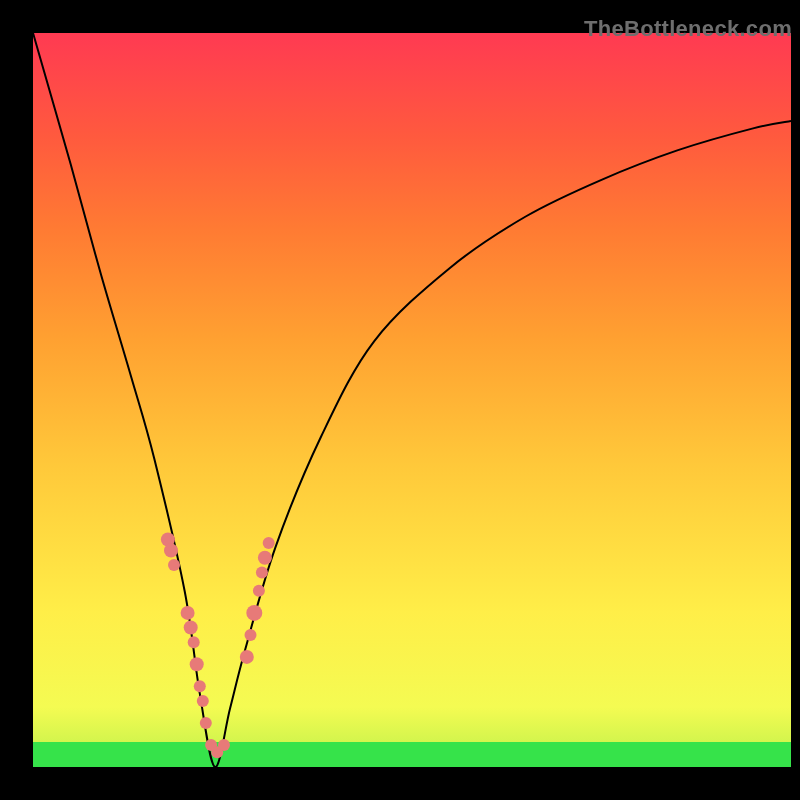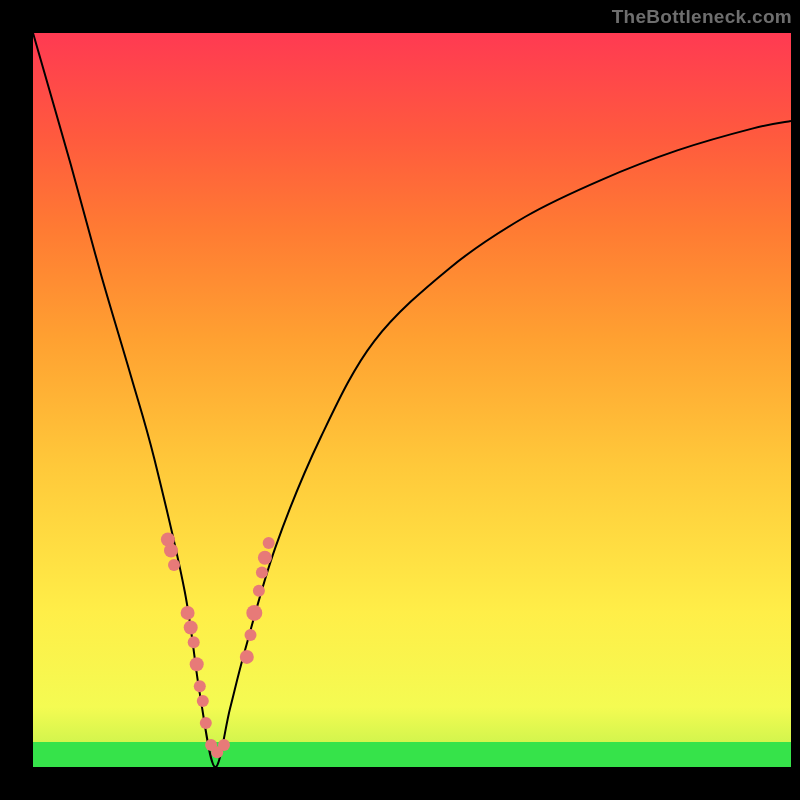--- a/index.html
+++ b/index.html
@@ -36,24 +36,24 @@
       #ff3a52 734px
     );
   }
   .curve-svg {
     position: absolute;
     left: 0;
     top: 0;
   }
   .watermark {
     position: absolute;
-    top: 6px;
+    top: 16px;
     right: 8px;
     color: #6e6e6e;
-    font-size: 19px;
+    font-size: 22px;
     font-weight: 600;
     letter-spacing: 0.3px;
   }
 </style>
 </head>
 <body>
 
 <div class="stage">
 
   <div class="plot-area">

